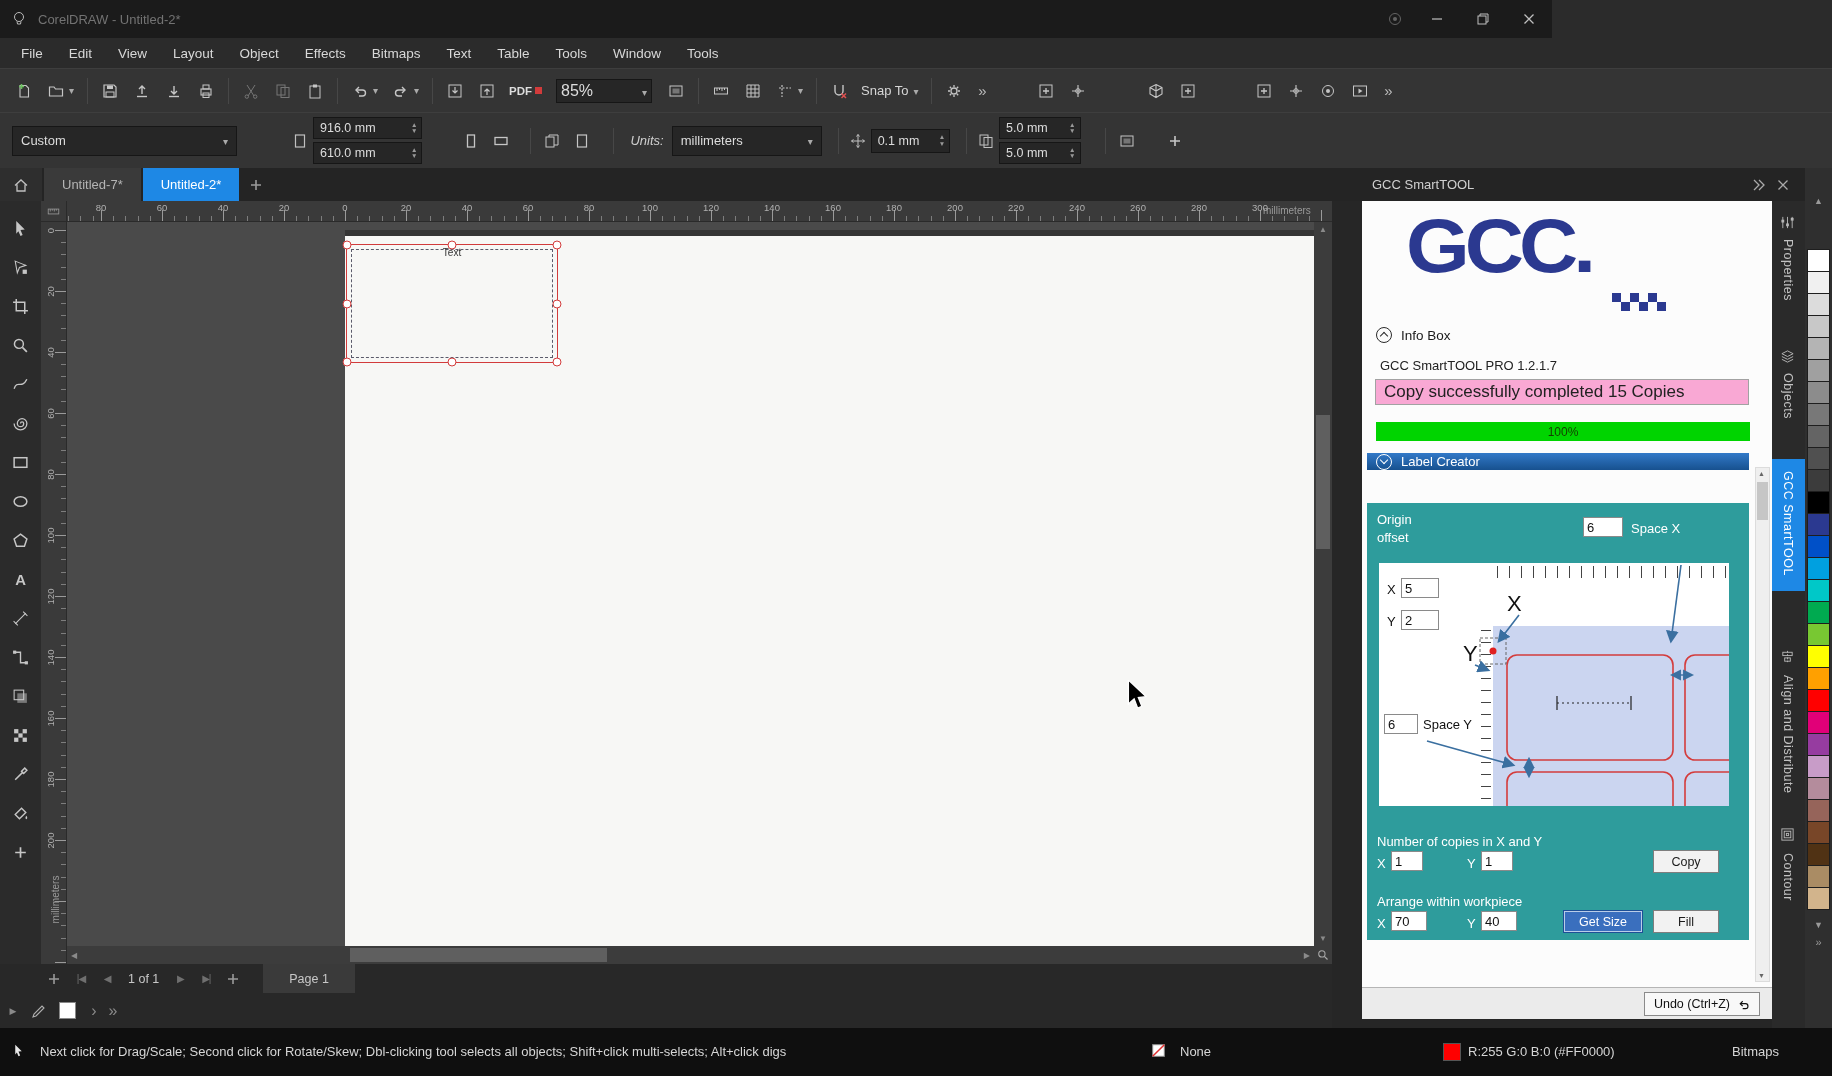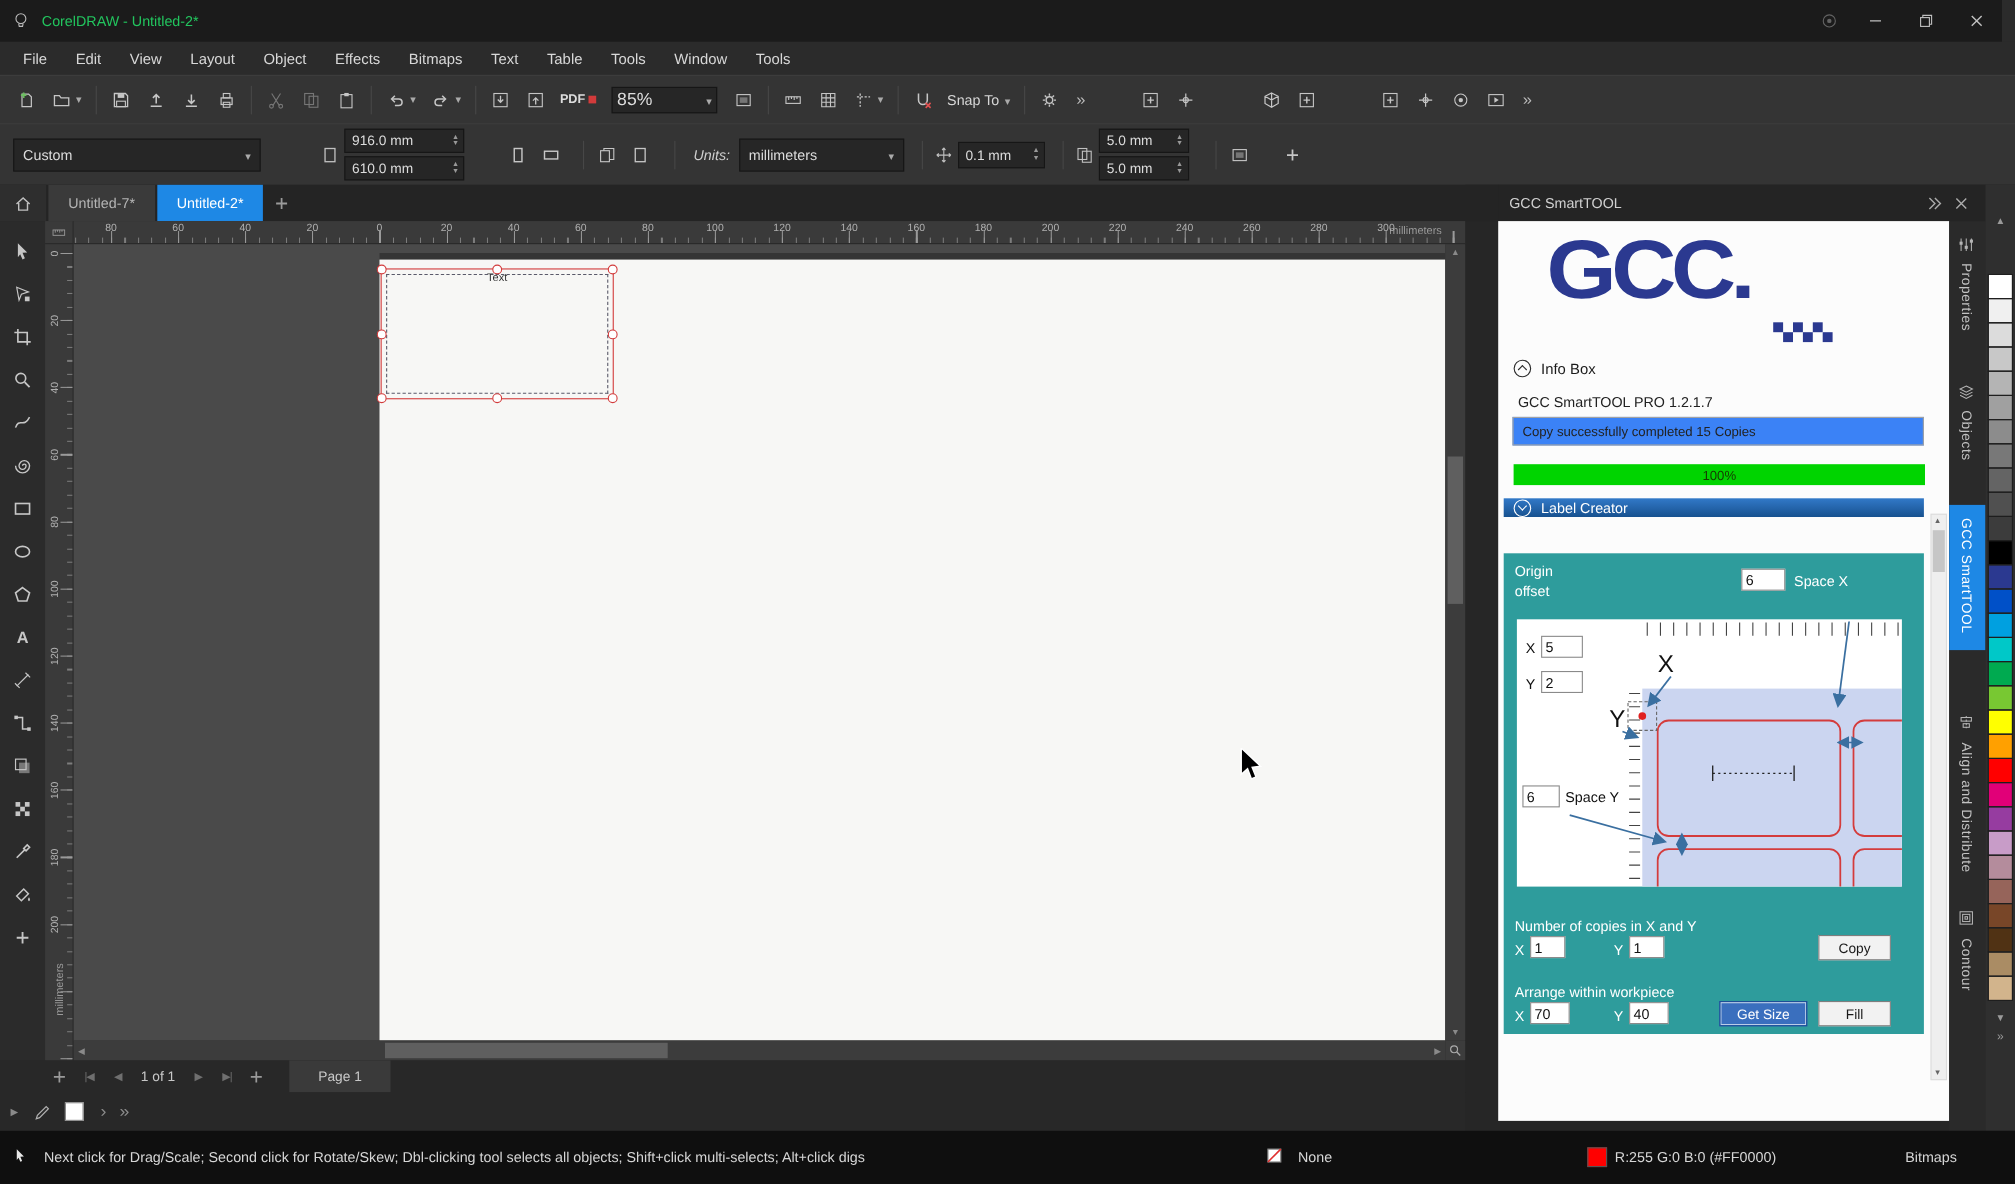--- a/index.html
+++ b/index.html
@@ -3,22 +3,22 @@
 <meta charset="utf-8">
 <style>
   html,body{margin:0;padding:0;background:#000;}
   #app{position:relative;width:1832px;height:1076px;overflow:hidden;background:#2b2b2b;
        font-family:"Liberation Sans",sans-serif;color:#ddd;user-select:none;}
   .flex1{flex:1;}
   .dim{opacity:.45;}
   svg{display:block;}
 
   
-  #titlebar{position:absolute;left:0;top:0;width:1820px;height:38px;background:#1b1b1b;
-            display:flex;align-items:center;font-size:13px;color:#22c55e;}
+  #titlebar{position:absolute;left:0;top:0;width:1552px;height:38px;background:#1b1b1b;
+            display:flex;align-items:center;font-size:13px;color:#737373;}
   .tb-ic{width:38px;display:flex;justify-content:center;color:#bbb;}
   .winbtn{width:46px;height:38px;display:flex;align-items:center;justify-content:center;color:#c0c0c0;}
 
   
   #menubar{position:absolute;left:0;top:38px;width:1832px;height:30px;background:#2b2b2b;
            display:flex;align-items:stretch;padding-left:8px;font-size:13.5px;color:#d8d8d8;}
   .menu-item{padding:0 13px;display:flex;align-items:center;}
 
   
   #toolbar{position:absolute;left:0;top:68px;width:1832px;height:44px;background:#343434;
@@ -140,22 +140,22 @@
   .logo-pixels{position:absolute;left:250px;top:74px;width:64px;height:40px;}
   .logo-pixels i{position:absolute;width:9px;height:9px;background:#2B3990;}
   .sec-toggle{position:absolute;display:flex;align-items:center;gap:9px;font-size:13.5px;color:#1a1a1a;}
   .chev{width:16px;height:16px;border:1.6px solid #2b2b2b;border-radius:50%;position:relative;display:inline-block;box-sizing:border-box;flex:none;}
   .chev::after{content:"";position:absolute;left:3.6px;top:5.4px;width:5px;height:5px;
                border-left:1.6px solid #2b2b2b;border-top:1.6px solid #2b2b2b;transform:rotate(45deg);}
   .chev.down::after{top:2.6px;transform:rotate(225deg);}
   .chev.light{border-color:#fff;}
   .chev.light::after{border-color:#fff;}
   .d-product{position:absolute;font-size:13px;color:#222;}
-  .msgbox{position:absolute;height:26px;background:#3b82f6;border:1px solid #a2a2a2;box-sizing:border-box;
-          display:flex;align-items:center;padding-left:8px;font-size:12px;color:#222;}
+  .msgbox{position:absolute;height:26px;background:#f9a8d4;border:1px solid #a2a2a2;box-sizing:border-box;
+          display:flex;align-items:center;padding-left:8px;font-size:17px;color:#222;}
   .progress{position:absolute;height:19px;background:#00D400;display:flex;align-items:center;justify-content:center;
             font-size:12px;color:#143D00;}
   .secbar{position:absolute;display:flex;align-items:center;gap:9px;padding-left:9px;box-sizing:border-box;
           background:linear-gradient(#3279C8,#17518F);color:#fff;font-size:13px;}
   .secbar.clipped{overflow:hidden;}
   #teal{position:absolute;background:#2E9C9C;}
   .wlabel{position:absolute;color:#fff;font-size:13px;line-height:1.35;}
   .klabel{position:absolute;color:#101010;font-size:13px;}
   .ti{position:absolute;height:20px;background:#fff;border:1px solid #8a8a8a;box-sizing:border-box;
       font:13px "Liberation Sans",sans-serif;color:#111;padding:0 3px;outline:none;}
@@ -977,20 +977,31 @@
       <div class="wlabel" style="left:10px;top:390px">Arrange within workpiece</div>
       <span class="wlabel" style="left:10px;top:412px">X</span>
       <input class="ti" style="left: 24px; top: 408px; width: 36px;" value="70">
       <span class="wlabel" style="left:100px;top:412px">Y</span>
       <input class="ti" style="left: 114px; top: 408px; width: 36px;" value="40">
       <button class="tealbtn blue" style="left:196px;top:407px;width:80px">Get Size</button>
       <button class="tealbtn" style="left:286px;top:407px;width:66px">Fill</button>
     </div>
 
 
+    <div id="undo-bar">
+      <button id="undo-btn">
+        <span>Undo (Ctrl+Z)</span>
+        <span>
+            <svg width="13" height="13" viewBox="0 0 16 16">
+              <path d="M4.5 7 H10.5 a3 3 0 0 1 0 6 H7" fill="none" stroke="currentColor" stroke-width="1.4"></path>
+              <path d="M7 4 L4 7 L7 10" fill="none" stroke="currentColor" stroke-width="1.4"></path>
+            </svg>
+          </span>
+      </button>
+    </div>
 
     <div id="dscroll">
       <span class="dsarr up"></span>
       <div class="dsthumb"></div>
       <span class="dsarr dn"></span>
     </div>
   </div>
 
   <div id="tabstrip">
       <span class="strip-ic" style="top: 14px;">

